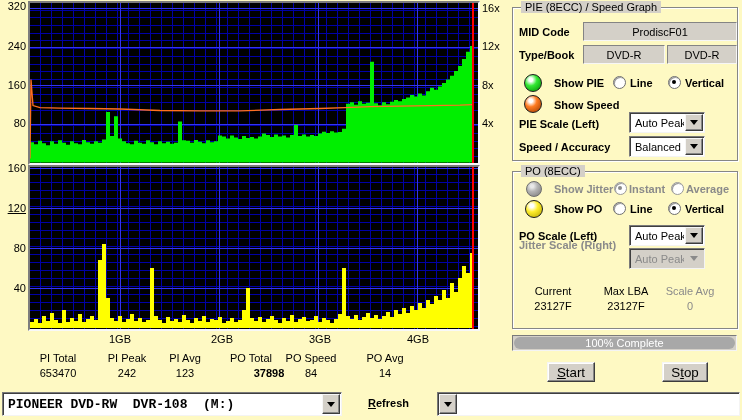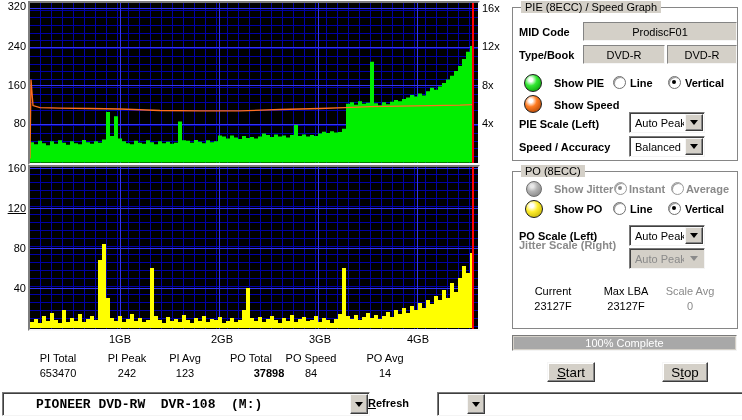--- a/index.html
+++ b/index.html
@@ -1,16 +1,16 @@
 <!DOCTYPE html>
 <html><head>
 <meta charset="utf-8">
 <style>
   html,body{margin:0;padding:0;background:#808080;}
-  .app{position:relative;width:742px;height:420px;background:#ffffff;overflow:hidden;
+  .app{position:relative;width:742px;height:420px;background:#fef9c3;overflow:hidden;
        font-family:"Liberation Sans","DejaVu Sans",sans-serif;font-size:11px;color:#000;}
   .abs{position:absolute;}
   
   .plotframe{position:absolute;border:2px solid;border-color:#7d7d7d #f8f8f8 #f8f8f8 #7d7d7d;background:#000;}
   .plotinner{position:absolute;inset:0;overflow:hidden;
      background-image:
        repeating-linear-gradient(to right, transparent 0px, transparent 10px, #0000a6 10px, #0000a6 11px),
        repeating-linear-gradient(to bottom, transparent 0px, transparent 6.7px, #0000a6 6.7px, #0000a6 7.7px);}
   .plotinner.p2{background-image:
        repeating-linear-gradient(to right, transparent 0px, transparent 10px, #0000a6 10px, #0000a6 11px),
@@ -50,21 +50,21 @@
          border:1px solid #6f6f6f;box-shadow:inset 1px 1px 0 #9a9a9a;}
   .radio .dot{display:none;position:absolute;left:3px;top:3px;width:4px;height:4px;border-radius:50%;background:#000;}
   .radio.checked .dot{display:block;}
   .radio.disabled{border-color:#9a9a9a;}
   .radio.disabled .dot{background:#8a8a8a;}
   .dis{color:#8a8a8a;}
   .u{text-decoration:underline;}
   .progress{position:absolute;border:1px solid;border-color:#7a7a7a #f4f4f4 #f4f4f4 #7a7a7a;background:#d4d0c8;}
   .progress .fill{position:absolute;left:1px;top:1px;bottom:1px;background:#a8a8a8;
         display:flex;align-items:center;justify-content:center;color:#ffffff;white-space:nowrap;overflow:hidden;}
-  .mono{font-family:"Liberation Mono","DejaVu Sans Mono",monospace;font-weight:bold;font-size:13px;padding-left:28px;}
+  .mono{font-family:"Liberation Mono","DejaVu Sans Mono",monospace;font-weight:bold;font-size:13px;}
   .advtxt{justify-content:center;letter-spacing:2px;}
   .lbl{position:absolute;white-space:nowrap;font-weight:bold;}
   .statcol{position:absolute;width:66px;text-align:center;}
 </style>
 </head>
 <body>
 
 <div class="app">
 
   <div class="ylab abs" style="left:0;top:2;">320</div>
@@ -219,21 +219,21 @@
 
     <div class="statcol" style="left:10px;top:113px;width:60px;">Current</div>
     <div class="statcol" style="left:10px;top:128px;width:60px;">23127F</div>
     <div class="statcol" style="left:83px;top:113px;width:60px;">Max LBA</div>
     <div class="statcol" style="left:83px;top:128px;width:60px;">23127F</div>
     <div class="statcol dis" style="left:145px;top:113px;width:64px;">Scale Avg</div>
     <div class="statcol dis" style="left:145px;top:128px;width:64px;">0</div>
   </div>
 
   <div class="progress" style="left:512px;top:335px;width:223px;height:14px;">
-    <div class="fill" id="progress-fill" style="width: calc(100% - 2px);">
+    <div class="fill" id="progress-fill" style="width: calc(100% - 2px); border-radius: 6px;">
       <span>100% Complete</span>
     </div>
   </div>
 
   <button class="btn" style="left:547px;top:362px;width:48px;height:20px;">
     <span><span class="u">S</span><span>tart</span></span>
   </button>
   <button class="btn" style="left:662px;top:362px;width:46px;height:20px;">
     <span><span>S</span><span class="u">t</span><span>op</span></span>
   </button>

